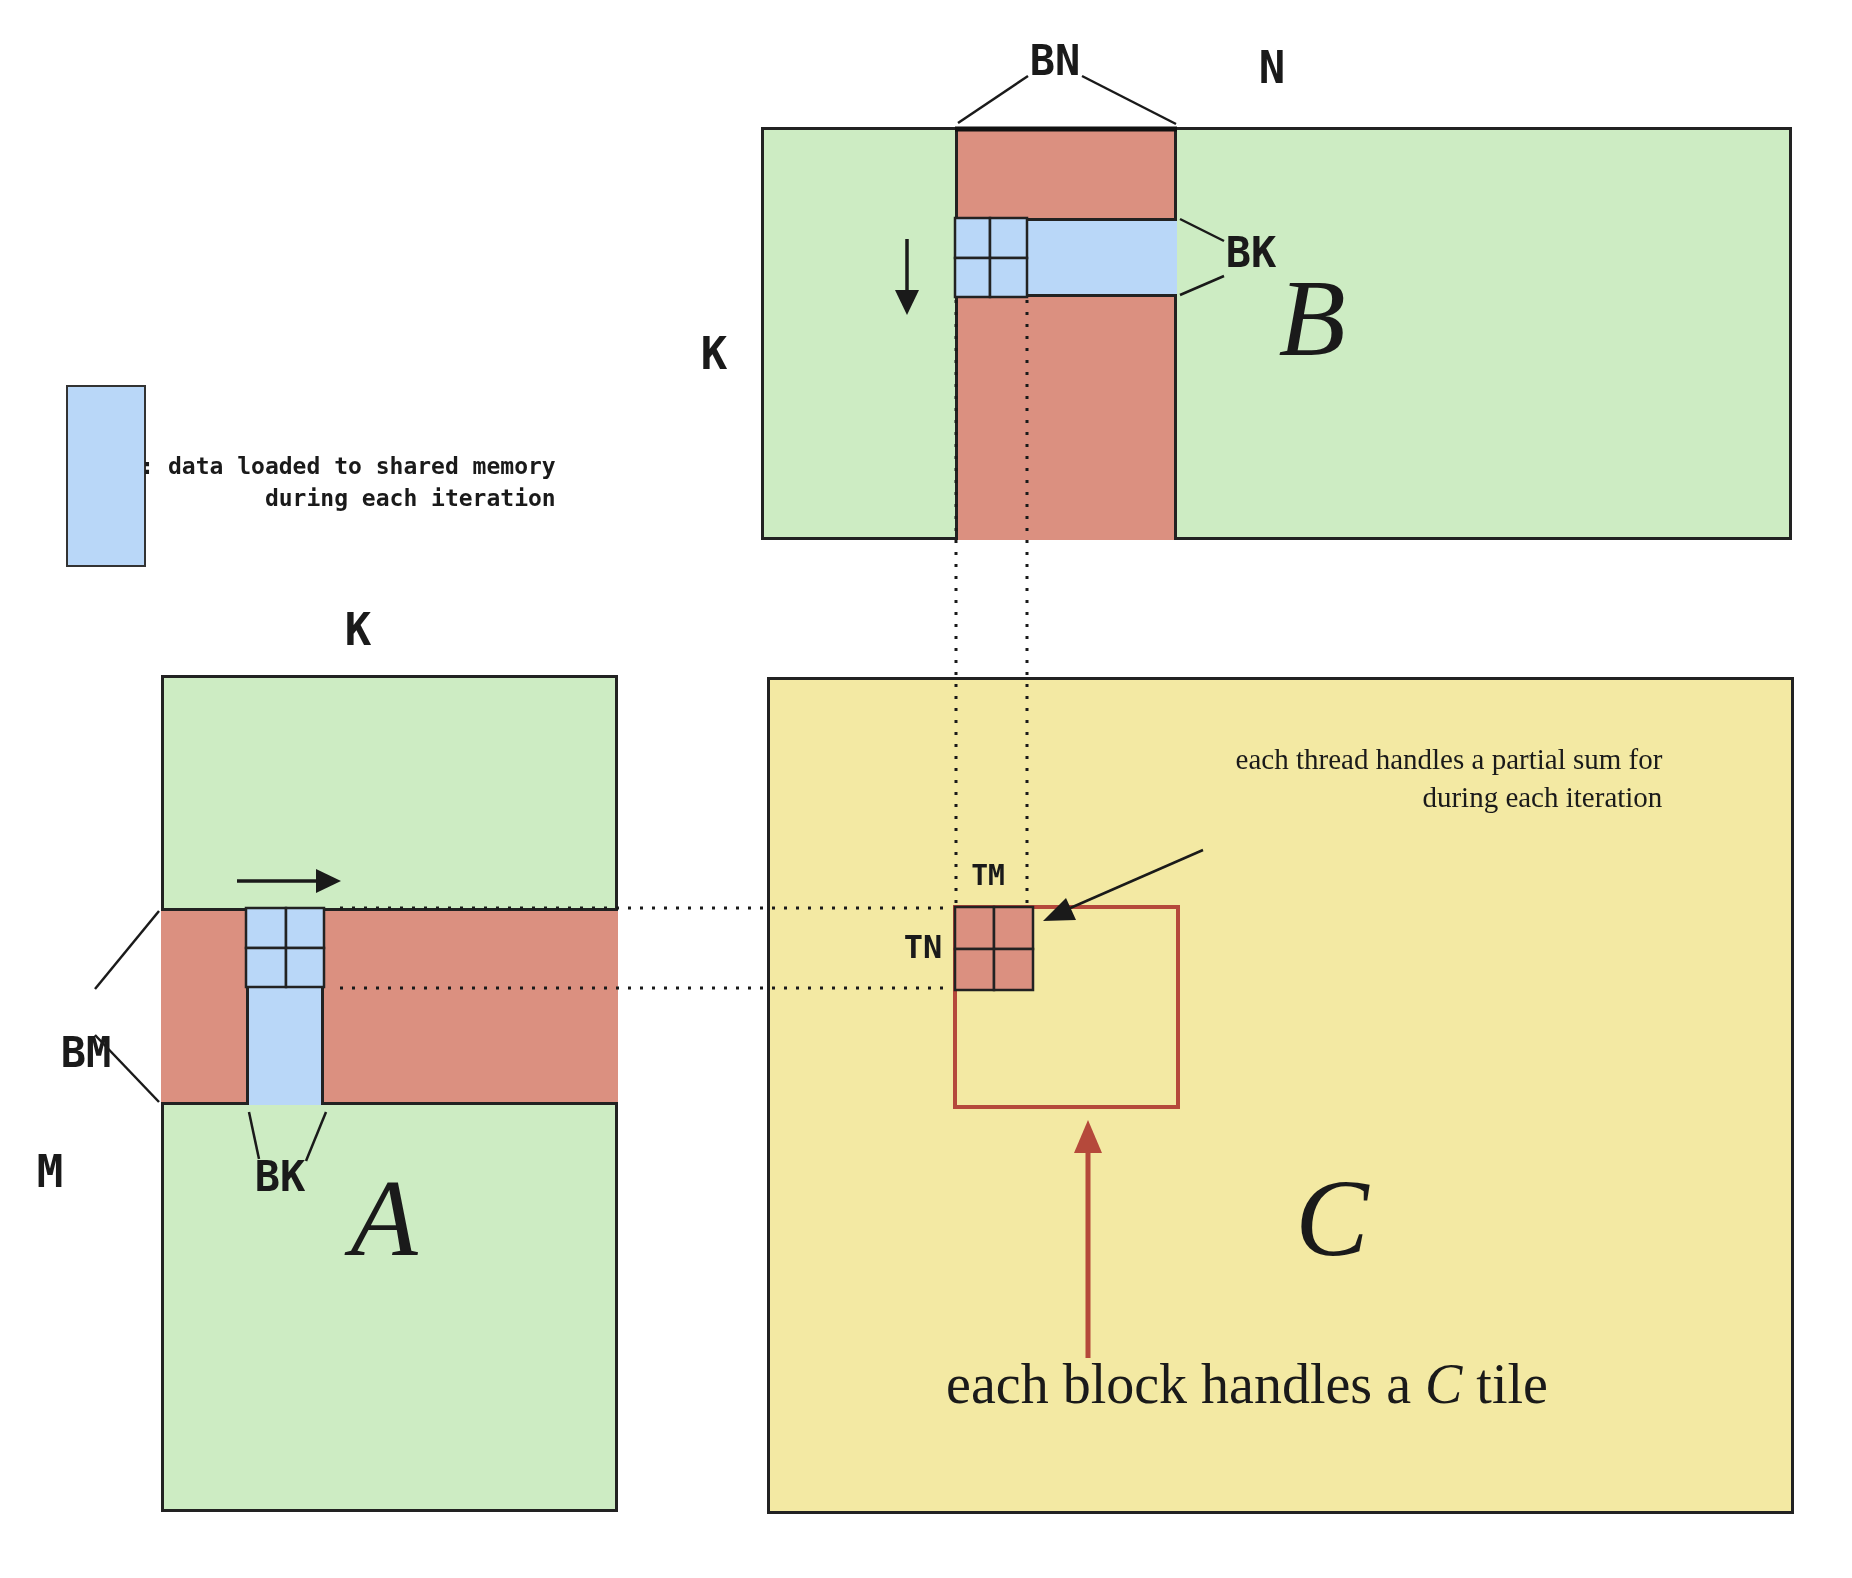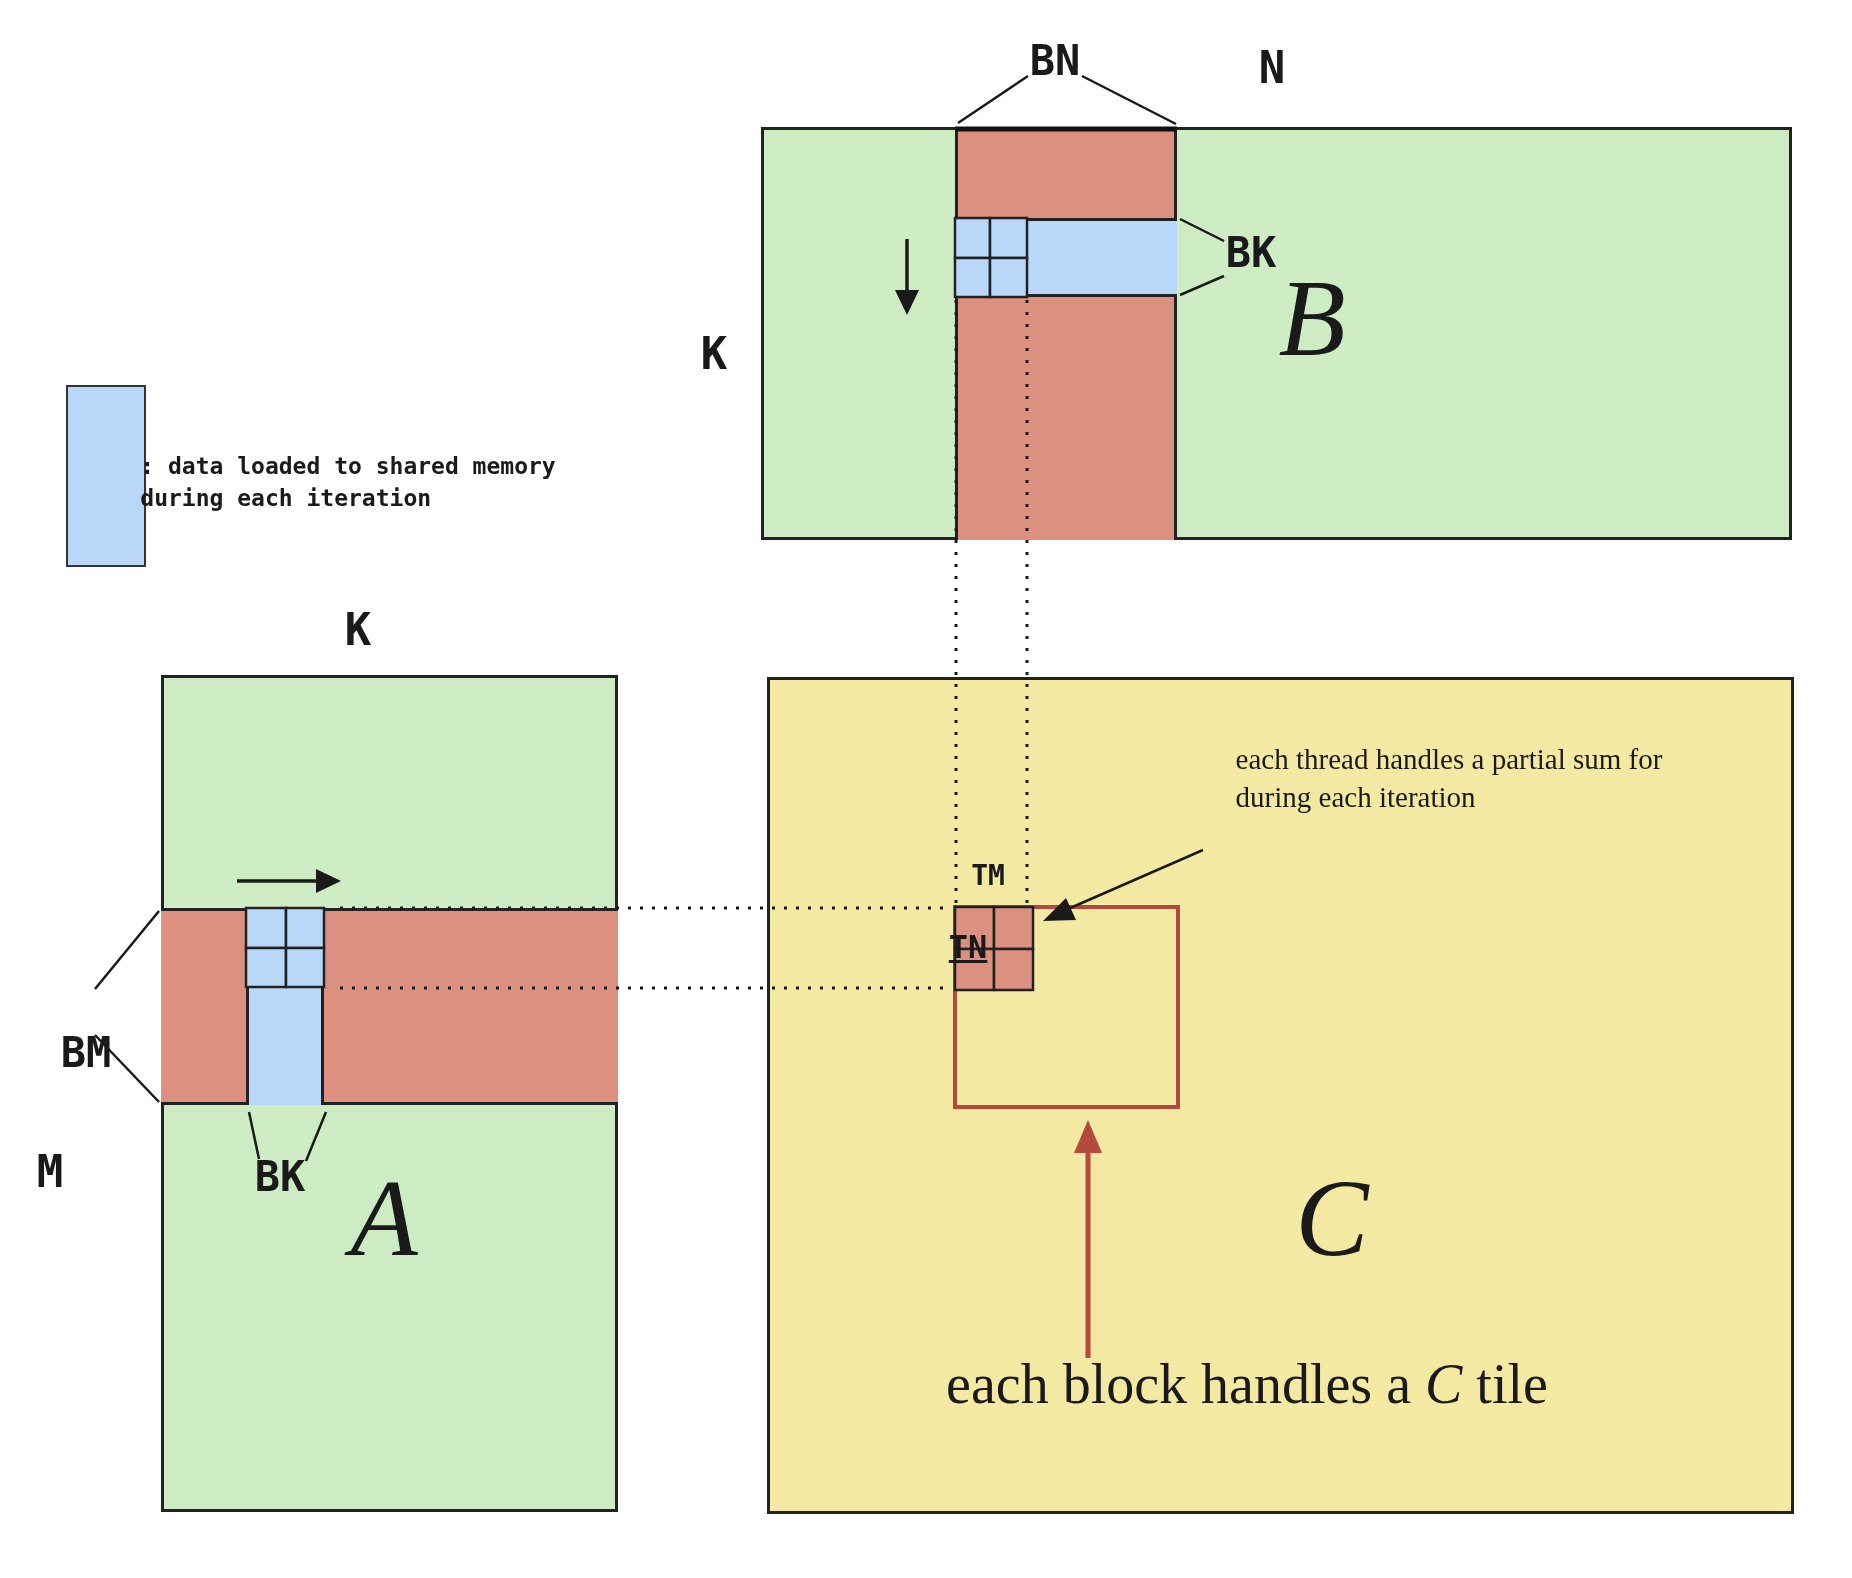--- a/index.html
+++ b/index.html
@@ -5,21 +5,21 @@
   html,body{margin:0;padding:0;background:#ffffff;}
   #canvas{position:relative;width:1852px;height:1578px;background:#fff;overflow:hidden;
           font-family:"DejaVu Sans Mono","Liberation Mono",monospace;color:var(--text,#1a1a1a);}
   .rect{position:absolute;box-sizing:border-box;}
   .matrix{border:3px solid var(--stroke,#222);}
   .label{position:absolute;font-family:"DejaVu Sans Mono","Liberation Mono",monospace;
          font-weight:bold;line-height:1.1;white-space:nowrap;transform:translateX(-50%);
          color:var(--text,#1a1a1a);}
   .serif{font-family:"Liberation Serif","DejaVu Serif",serif;font-weight:normal;}
   .mletter{font-style:italic;font-weight:normal;}
-  .note{text-align:left;}
+  .note{text-align:right;}
   svg{position:absolute;left:0;top:0;pointer-events:none;}
 </style>
 </head>
 <body>
 
 <div id="canvas">
 
   <div class="rect" style="left:66px;top:385px;width:80px;height:182px;background:var(--blue);border:2px solid #333;"></div>
   <div class="label note" style="left:348px;top:450px;font-size:23px;line-height:32px;">
     <div>: data loaded to shared memory</div>
@@ -104,21 +104,21 @@
   <div class="label" style="left:1251px;top:230px;font-size:42px;">BK</div>
   <div class="label serif mletter" style="left:1312px;top:258px;font-size:110px;">B</div>
 
   <div class="label" style="left:358px;top:606px;font-size:44px;">K</div>
   <div class="label" style="left:86px;top:1030px;font-size:42px;">BM</div>
   <div class="label" style="left:50px;top:1148px;font-size:44px;">M</div>
   <div class="label" style="left:280px;top:1154px;font-size:42px;">BK</div>
   <div class="label serif mletter" style="left:384px;top:1158px;font-size:110px;">A</div>
 
   <div class="label" style="left:988px;top:861px;font-size:28px;">TM</div>
-  <div class="label" style="left:968px;top:930px;font-size:32px;text-decoration:underline;">TN</div>
+  <div class="label" style="left:923px;top:930px;font-size:32px;">TN</div>
   <div class="label serif note" style="left:1449px;top:740px;font-size:29px;line-height:38px;">
     <div>each thread handles a partial sum for</div>
     <div>during each iteration</div>
   </div>
   <div class="label serif mletter" style="left:1332px;top:1158px;font-size:110px;">C</div>
   <div class="label serif" style="left:1247px;top:1354px;font-size:56px;"><span>each block handles a </span><span class="mletter">C</span><span> tile</span></div>
 
 </div>
 
 </body></html>

